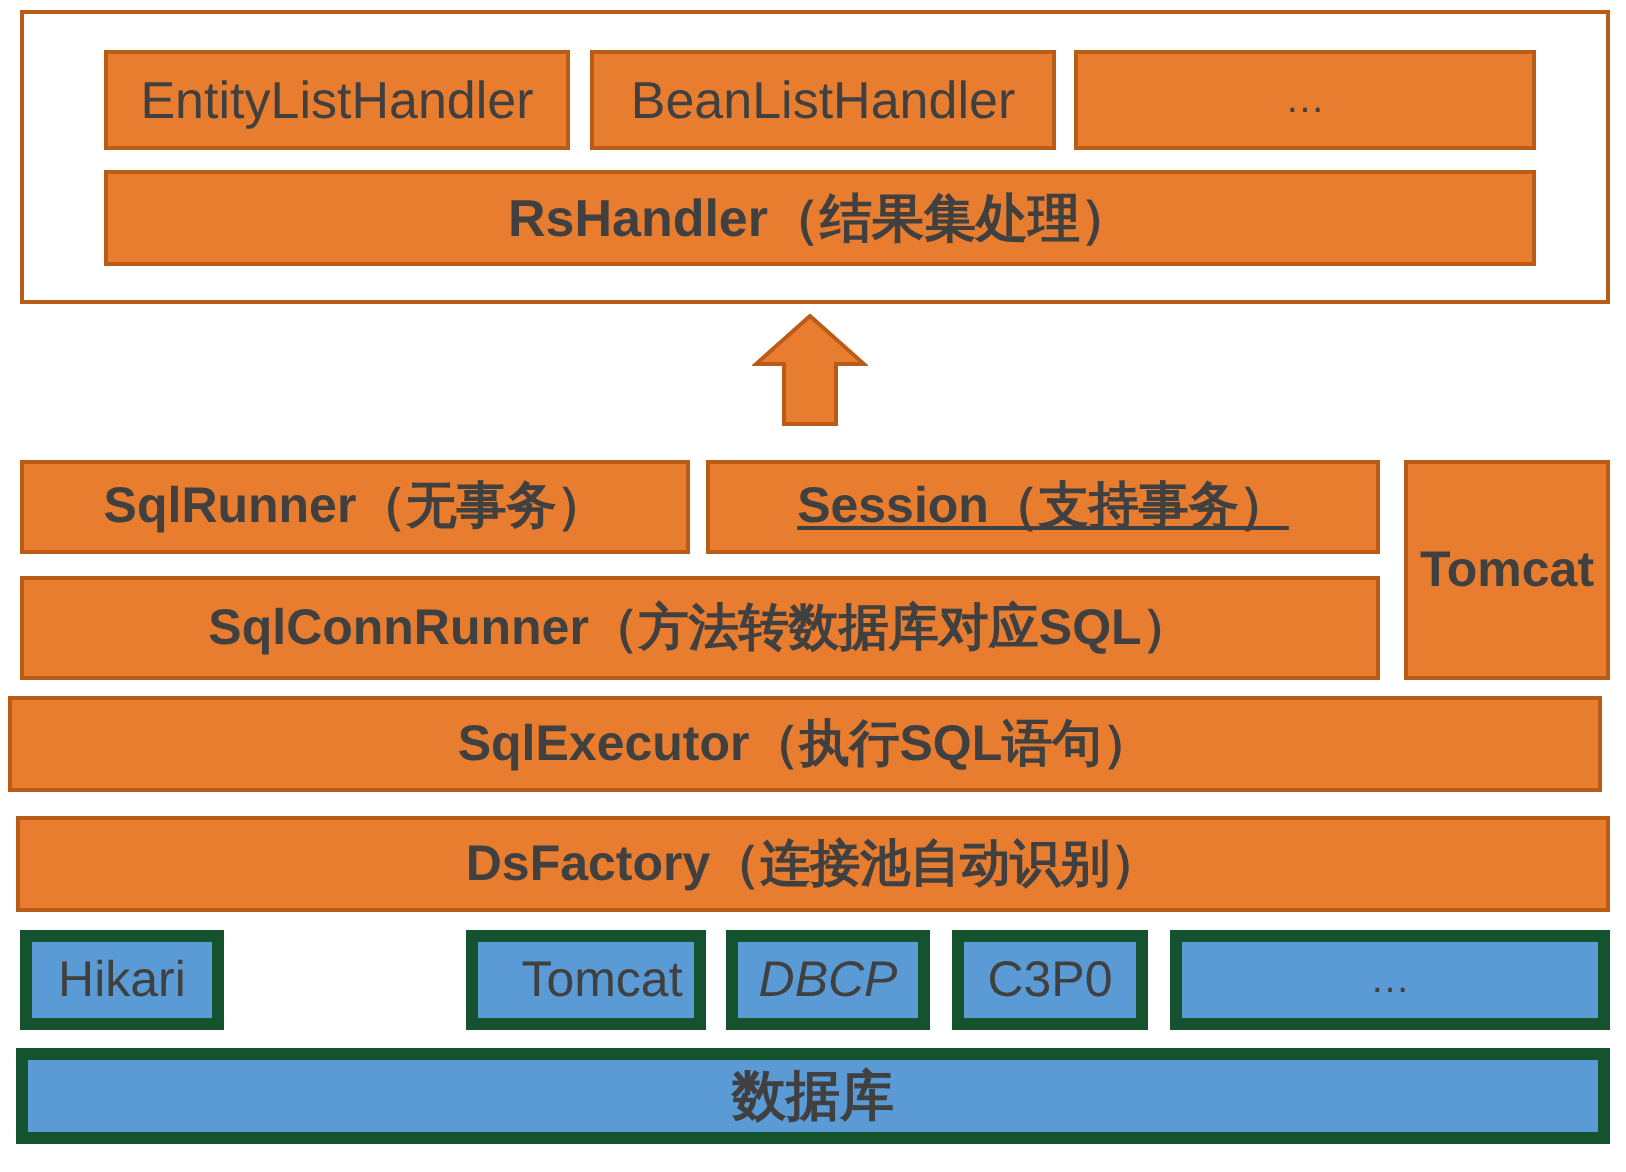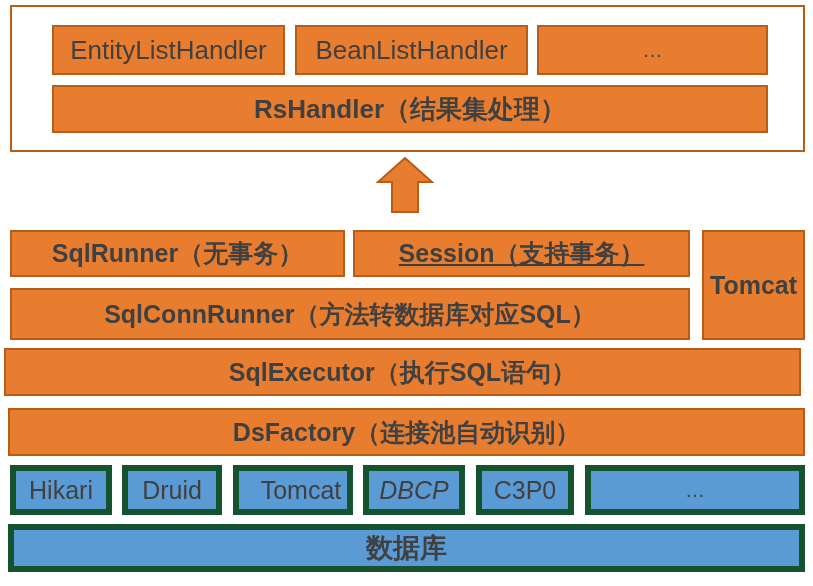--- a/index.html
+++ b/index.html
@@ -116,23 +116,20 @@
   </div>
 
   <div class="box orange bold" style="left:8px; top:408px; width:797px; height:48px; font-size:25px;">
     <span>DsFactory（连接池自动识别）</span>
   </div>
 
   <div class="box blue reg" style="left:10px; top:465px; width:102px; height:50px; font-size:25px;">
     <span>Hikari</span>
   </div>
 
-  <div class="box blue reg" style="left:122px; top:465px; width:100px; height:50px; font-size:25px;">
-    <span>Druid</span>
-  </div>
 
   <div class="box blue reg" style="left:233px; top:465px; width:120px; height:50px; font-size:25px;padding-left:16px;">
     <span>Tomcat</span>
   </div>
 
   <div class="box blue reg" style="left:363px; top:465px; width:102px; height:50px; font-size:25px;font-style:italic;">
     <span>DBCP</span>
   </div>
 
   <div class="box blue reg" style="left:476px; top:465px; width:98px; height:50px; font-size:25px;">

